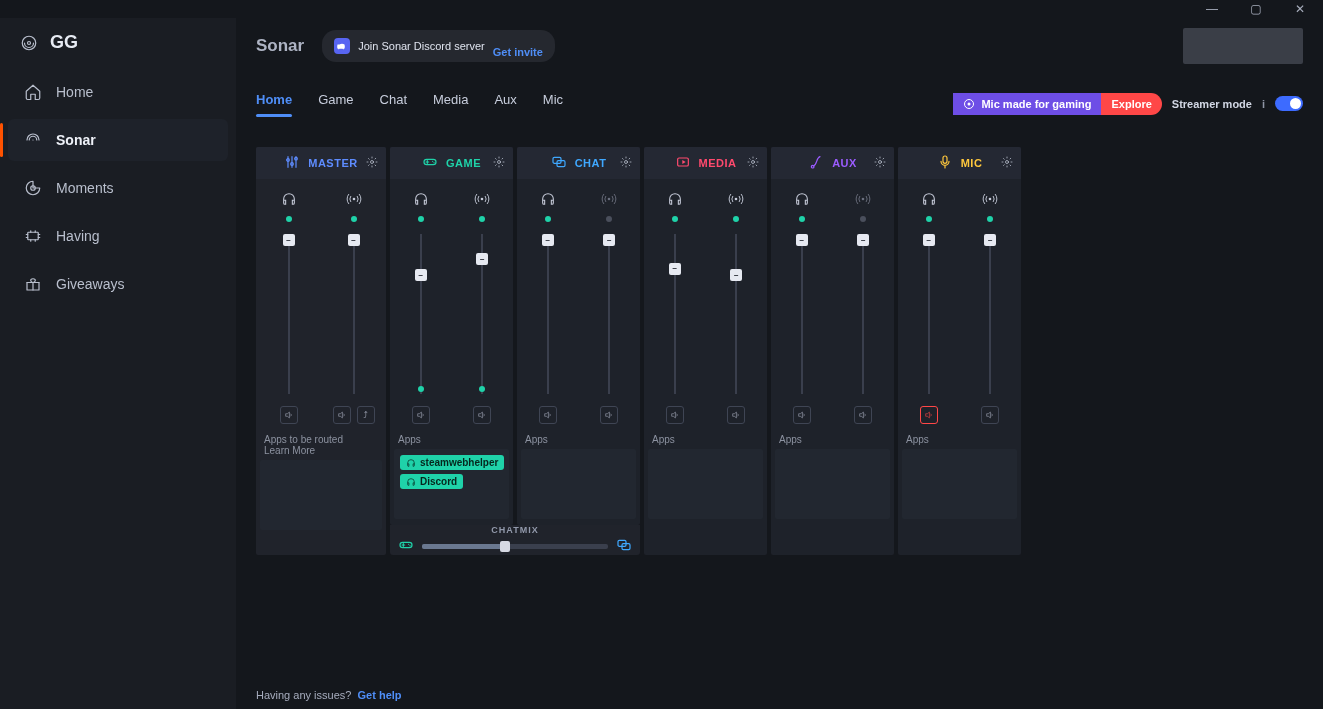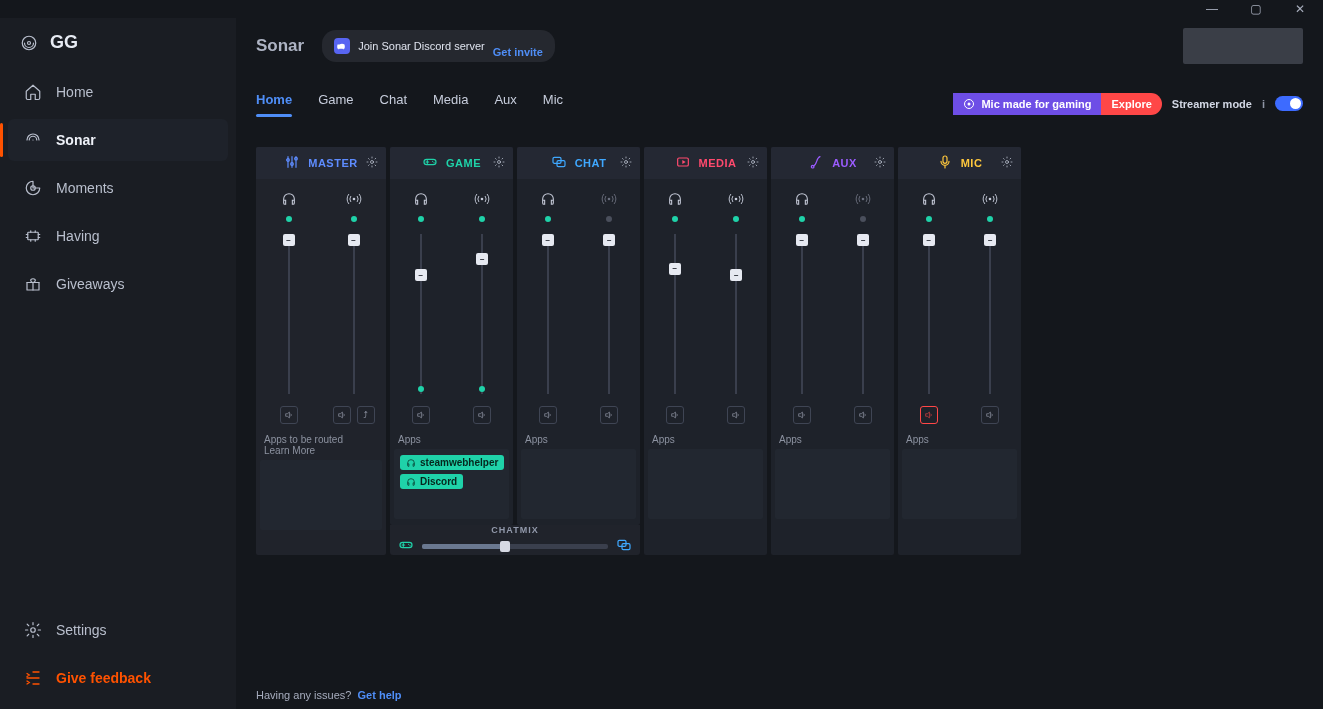--- a/index.html
+++ b/index.html
@@ -167,39 +167,20 @@
         <div class="nav-item">
           <span class="nav-icon">
             <svg viewBox="0 0 24 24">
               <rect x="4" y="10" width="16" height="10" class="stroke"></rect>
               <path d="M4 10h16M12 10v10M12 10c-3 0-5-5 0-5 5 0 3 5 0 5z" class="stroke"></path>
             </svg>
           </span>
           <span>Giveaways</span>
         </div>
       </nav>
-    <div class="side-bottom">
-      <div class="nav-item">
-        <span class="nav-icon">
-          <svg viewBox="0 0 24 24">
-              <circle cx="12" cy="12" r="3" class="stroke"></circle>
-              <path d="M12 2v3M12 19v3M4.2 4.2l2.1 2.1M17.7 17.7l2.1 2.1M2 12h3M19 12h3M4.2 19.8l2.1-2.1M17.7 6.3l2.1-2.1" class="stroke"></path>
-            </svg>
-        </span>
-        <span>Settings</span>
-      </div>
-      <div class="fb-item">
-        <span class="nav-icon">
-          <svg viewBox="0 0 24 24">
-              <path d="M4 12h16M12 4h8M12 20h8M4 6l3 2-3 2M4 16l3 2-3 2" stroke="#ff5200" stroke-width="1.8" fill="none" stroke-linecap="round"></path>
-            </svg>
-        </span>
-        <span>Give feedback</span>
-      </div>
-    </div>
   </aside>
 
   <main class="main">
     <div class="mainhead">
       <div class="mainhead-title">Sonar</div>
       <div class="discord-pill">
         <span class="disc-icon">
           <svg viewBox="0 0 24 24">
               <path d="M7 9c3-2 7-2 10 0 1 4 1 7-1 9-2 1-3 0-3-1 2 0 3-1 3-1-3 2-9 2-12 0 0 0 1 1 3 1 0 1-1 2-3 1-2-2-2-5-1-9z" fill="#fff"></path>
             </svg>

